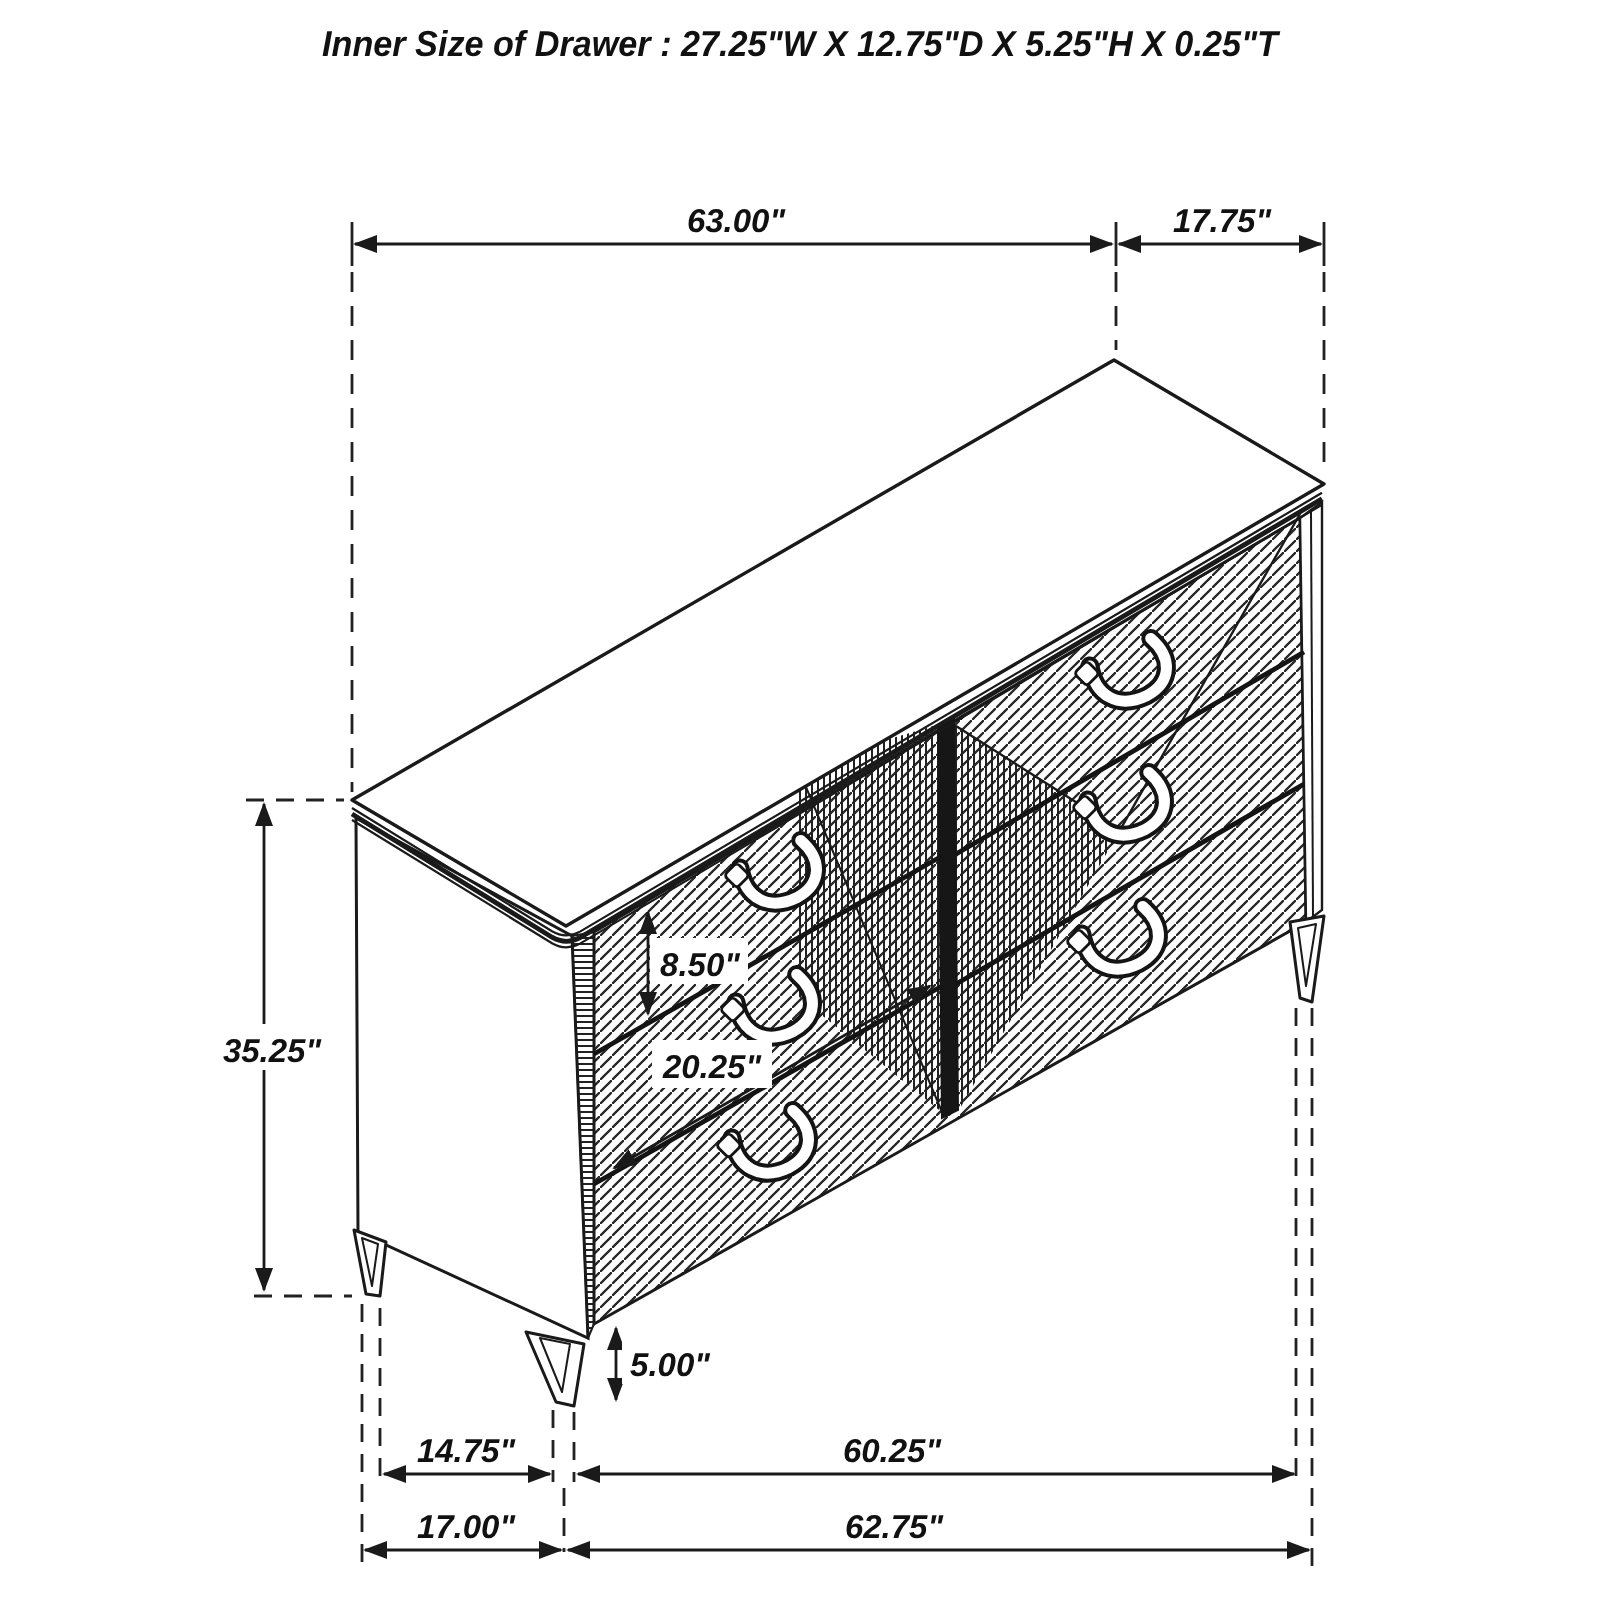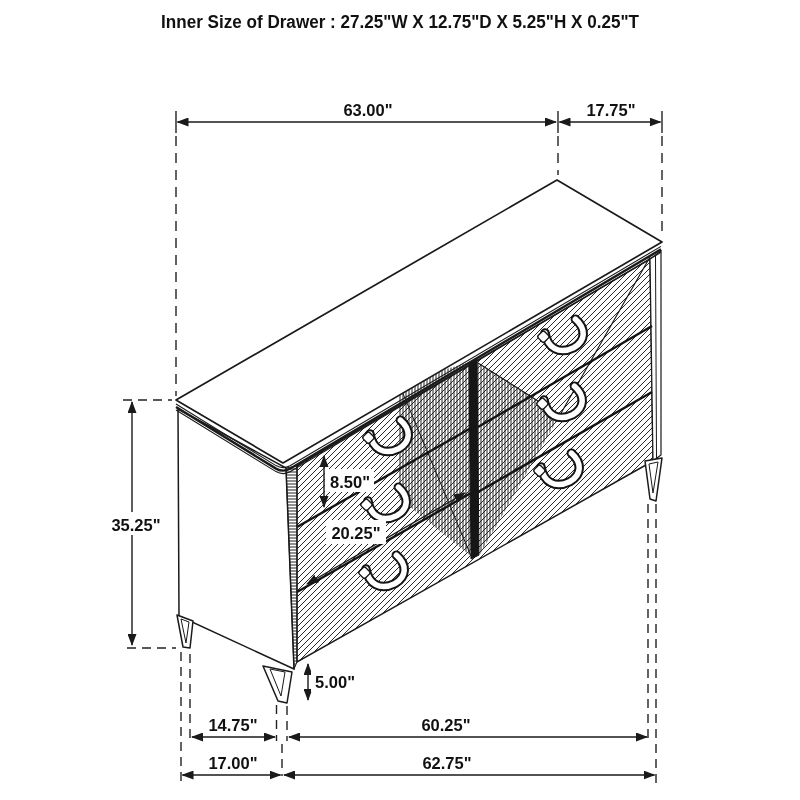--- a/index.html
+++ b/index.html
@@ -1,17 +1,17 @@
 <!DOCTYPE html>
 <html><head>
 <meta charset="utf-8">
 <style>
   html,body{margin:0;padding:0;background:#fff;}
   .stage{position:relative;width:795px;height:800px;background:#fff;overflow:hidden;
-         font-family:"Liberation Sans", sans-serif;}
+         font-family:"Liberation Sans", sans-serif;font-style:italic;}
   svg{display:block;}
   text{font-family:"Liberation Sans", sans-serif;font-weight:bold;fill:#111;}
   .dimtxt{font-size:16.5px;}
   .titletxt{font-size:18px;}
 </style>
 </head>
 <body>
 
 <div class="stage">
 <svg width="800" height="800" viewBox="0 0 800 800">

